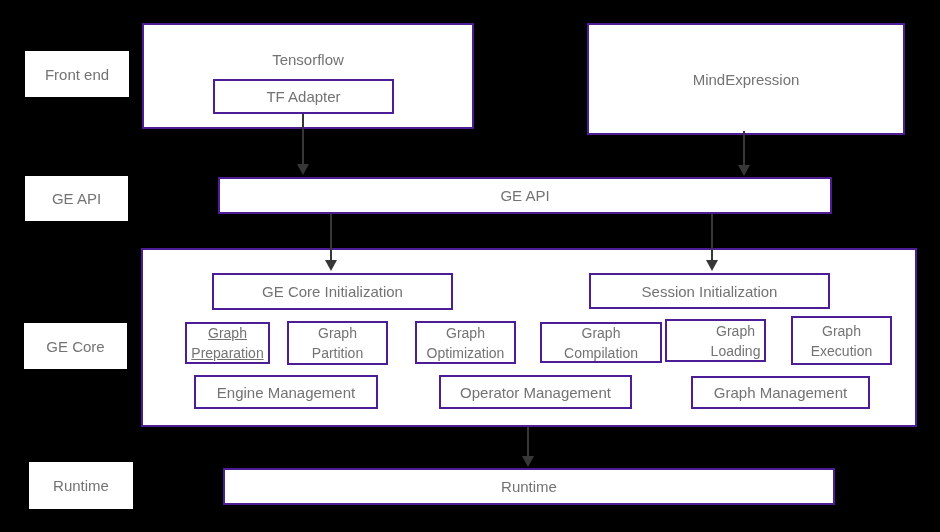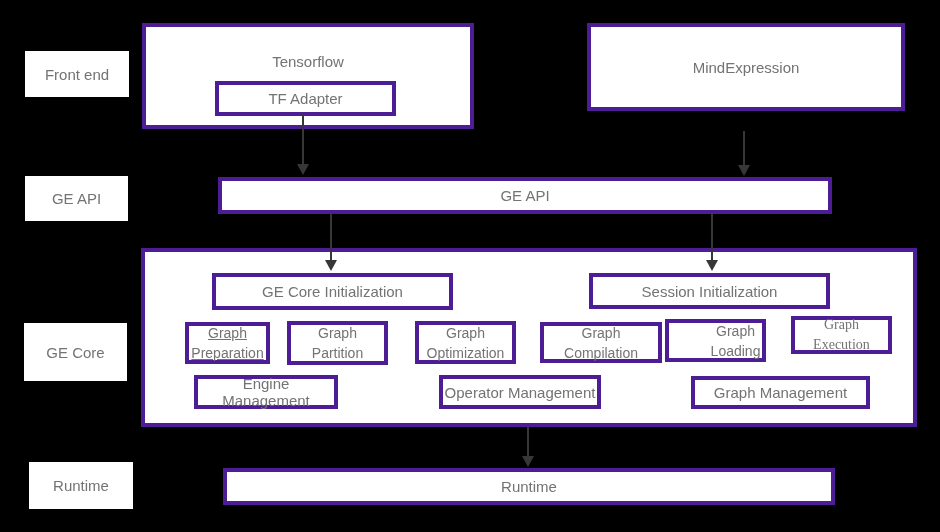--- a/index.html
+++ b/index.html
@@ -20,21 +20,21 @@
     position: absolute;
     background: #ffffff;
     display: flex;
     align-items: center;
     justify-content: center;
     font-size: 15px;
   }
   .box {
     position: absolute;
     background: #ffffff;
-    border: 4px solid #4c1d95;
+    border: 2px solid #4c1d95;
     box-sizing: border-box;
     display: flex;
     align-items: center;
     justify-content: center;
     font-size: 15px;
     text-align: center;
   }
   .box.no-center {
     display: block;
   }
@@ -75,35 +75,35 @@
 <body>
 
 <div class="canvas">
 
   <div class="rowlabel" style="left:25px; top:51px; width:104px; height:46px;">
     <span>Front end</span>
   </div>
   <div class="rowlabel" style="left:25px; top:176px; width:103px; height:45px;">
     <span>GE API</span>
   </div>
-  <div class="rowlabel" style="left:24px; top:323px; width:103px; height:58px;">
+  <div class="rowlabel" style="left:24px; top:323px; width:103px; height:46px;">
     <span>GE Core</span>
   </div>
   <div class="rowlabel" style="left:29px; top:462px; width:104px; height:47px;">
     <span>Runtime</span>
   </div>
 
   <div class="box no-center" style="left:142px; top:23px; width:332px; height:106px;">
     <div class="tf-label">Tensorflow</div>
     <div class="box" style="left:69px; top:54px; width:181px; height:35px;">
       <span>TF Adapter</span>
     </div>
   </div>
 
-  <div class="box" style="left:587px; top:23px; width:318px; height:88px;">
+  <div class="box" style="left:587px; top:23px; width:318px; height:112px;">
     <span>MindExpression</span>
   </div>
 
   <div class="box" style="left:218px; top:177px; width:614px; height:37px;">
     <span>GE API</span>
   </div>
 
   <div class="box" style="left:141px; top:248px; width:776px; height:179px;"></div>
 
   <div class="box" style="left:212px; top:273px; width:241px; height:37px;">
@@ -121,28 +121,28 @@
   </div>
   <div class="box stage" style="left:415px; top:321px; width:101px; height:43px;">
     <span>Graph Optimization</span>
   </div>
   <div class="box stage" style="left:540px; top:322px; width:122px; height:41px;">
     <span>Graph Compilation</span>
   </div>
   <div class="box stage" style="left:665px; top:319px; width:101px; height:43px;padding-left:44px;">
     <span>Graph Loading</span>
   </div>
-  <div class="box stage" style="left:791px; top:316px; width:101px; height:38px;font-family:Liberation Serif, serif;">
+  <div class="box stage" style="left:791px; top:316px; width:101px; height:49px;">
     <span>Graph Execution</span>
   </div>
 
-  <div class="box" style="left:194px; top:375px; width:144px; height:34px;">
+  <div class="box" style="left:194px; top:375px; width:184px; height:34px;">
     <span>Engine Management</span>
   </div>
-  <div class="box" style="left:439px; top:375px; width:162px; height:34px;">
+  <div class="box" style="left:439px; top:375px; width:193px; height:34px;">
     <span>Operator Management</span>
   </div>
   <div class="box" style="left:691px; top:376px; width:179px; height:33px;">
     <span>Graph Management</span>
   </div>
 
   <div class="box" style="left:223px; top:468px; width:612px; height:37px;">
     <span>Runtime</span>
   </div>
 

